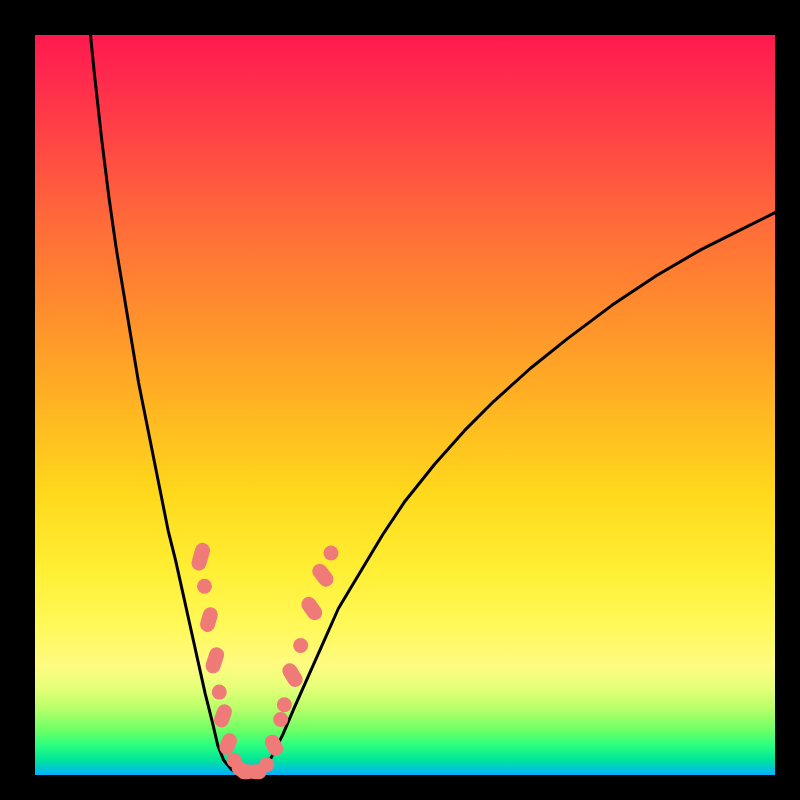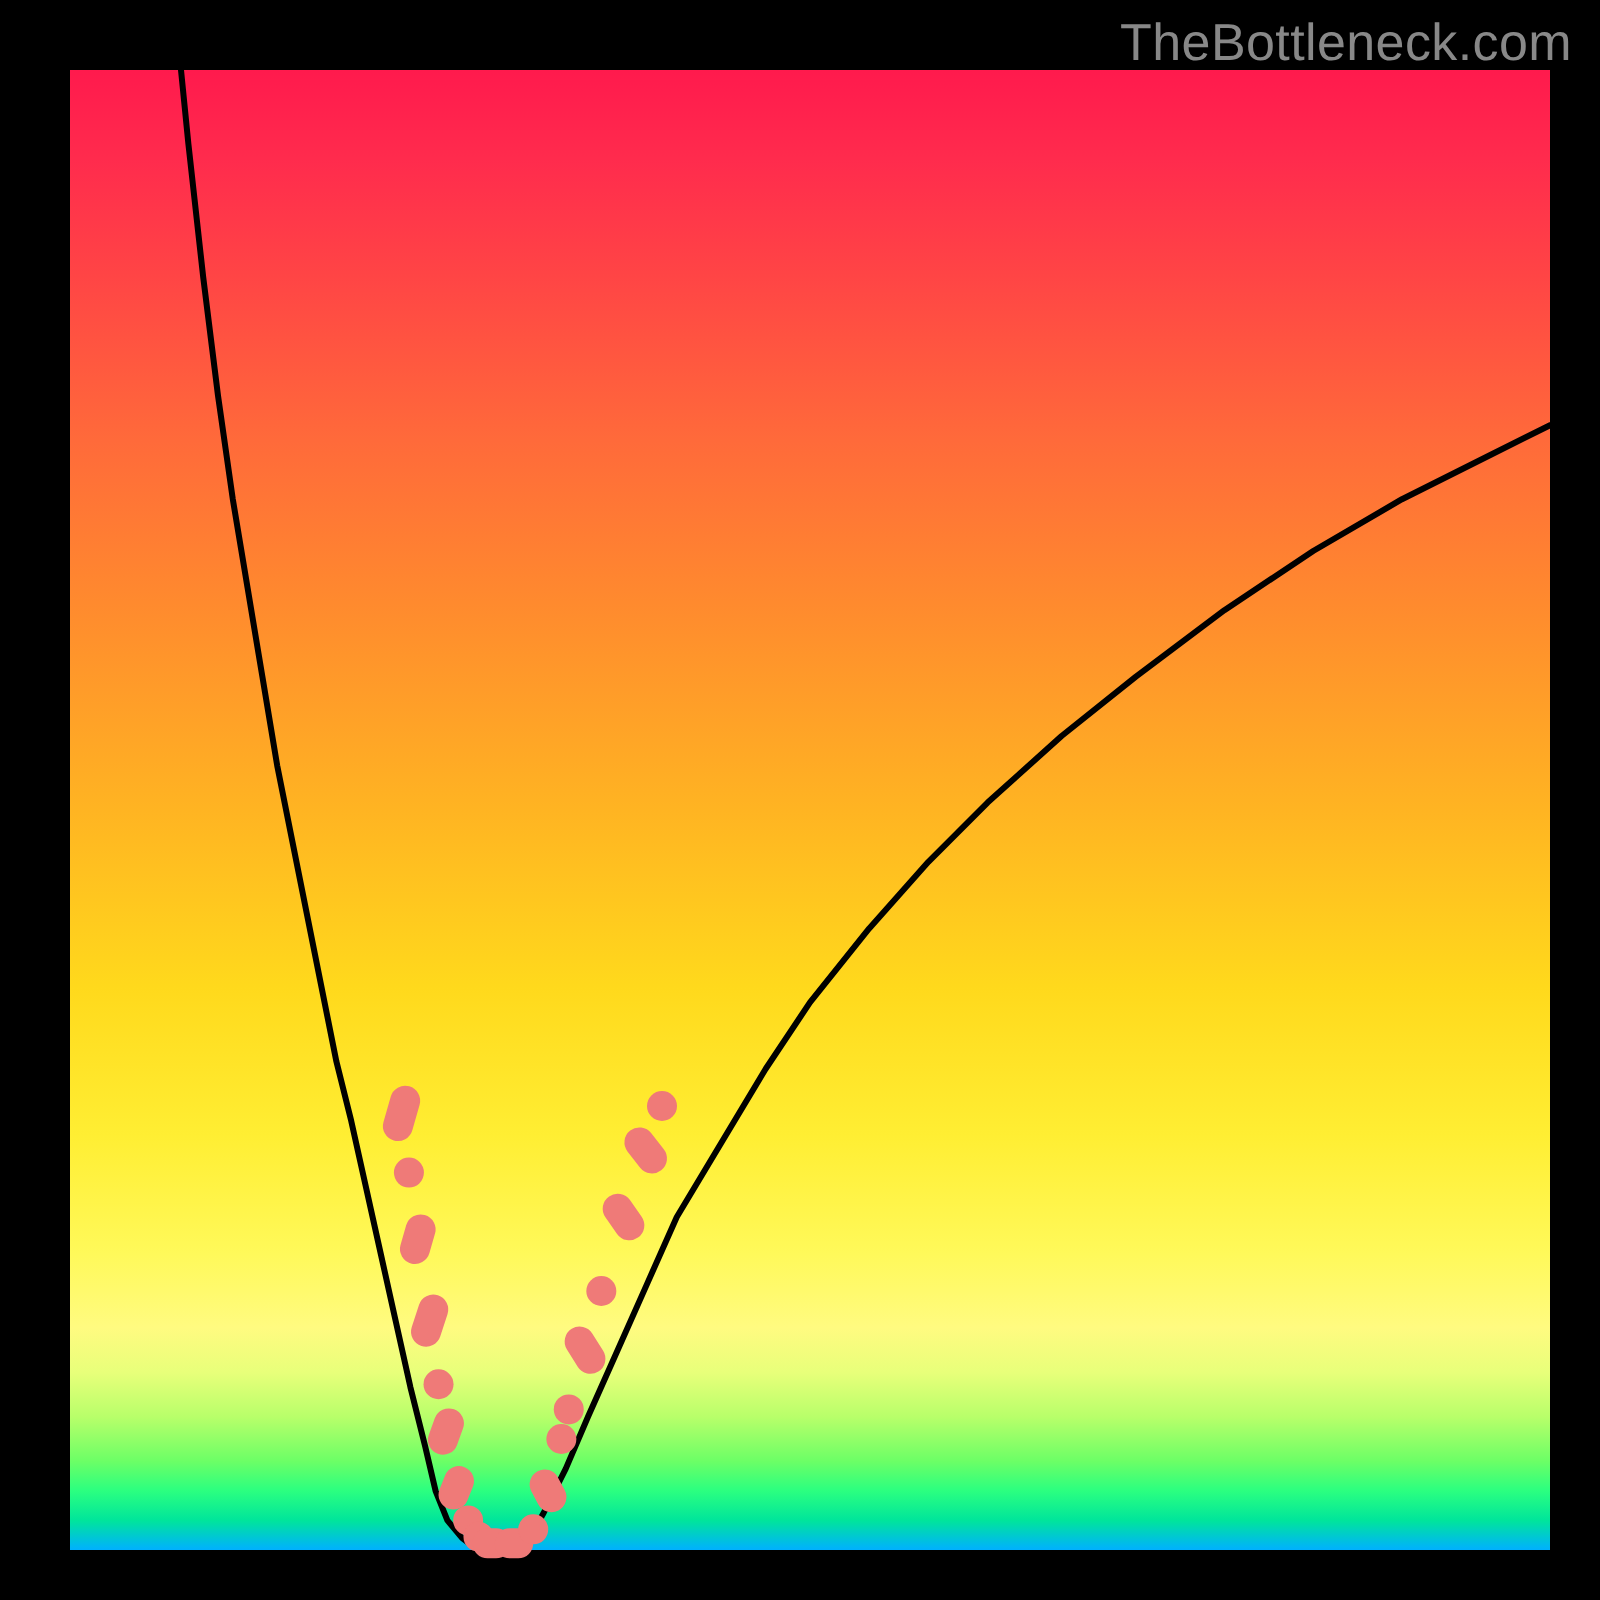--- a/index.html
+++ b/index.html
@@ -89,14 +89,13 @@
           <circle cx="245.68" cy="684.50" r="7.5" fill="#ef7a78" stroke="#c9605e" stroke-width="0"></circle>
           <circle cx="249.38" cy="669.70" r="7.5" fill="#ef7a78" stroke="#c9605e" stroke-width="0"></circle>
           <rect x="-12.58" y="-7.50" width="25.16" height="15.00" rx="7.50" fill="#ef7a78" stroke="#c9605e" stroke-width="0" transform="translate(257.52,640.10) rotate(58)"></rect>
           <circle cx="265.66" cy="610.50" r="7.5" fill="#ef7a78" stroke="#c9605e" stroke-width="0"></circle>
           <rect x="-12.58" y="-7.50" width="25.16" height="15.00" rx="7.50" fill="#ef7a78" stroke="#c9605e" stroke-width="0" transform="translate(276.76,573.50) rotate(55)"></rect>
           <rect x="-12.58" y="-7.50" width="25.16" height="15.00" rx="7.50" fill="#ef7a78" stroke="#c9605e" stroke-width="0" transform="translate(287.86,540.20) rotate(52)"></rect>
           <circle cx="296.00" cy="518.00" r="7.5" fill="#ef7a78" stroke="#c9605e" stroke-width="0"></circle>
         </g>
     </svg>
   </div>
-  <div class="watermark">TheBottleneck.com</div>
 </div>
 
 </body></html>

